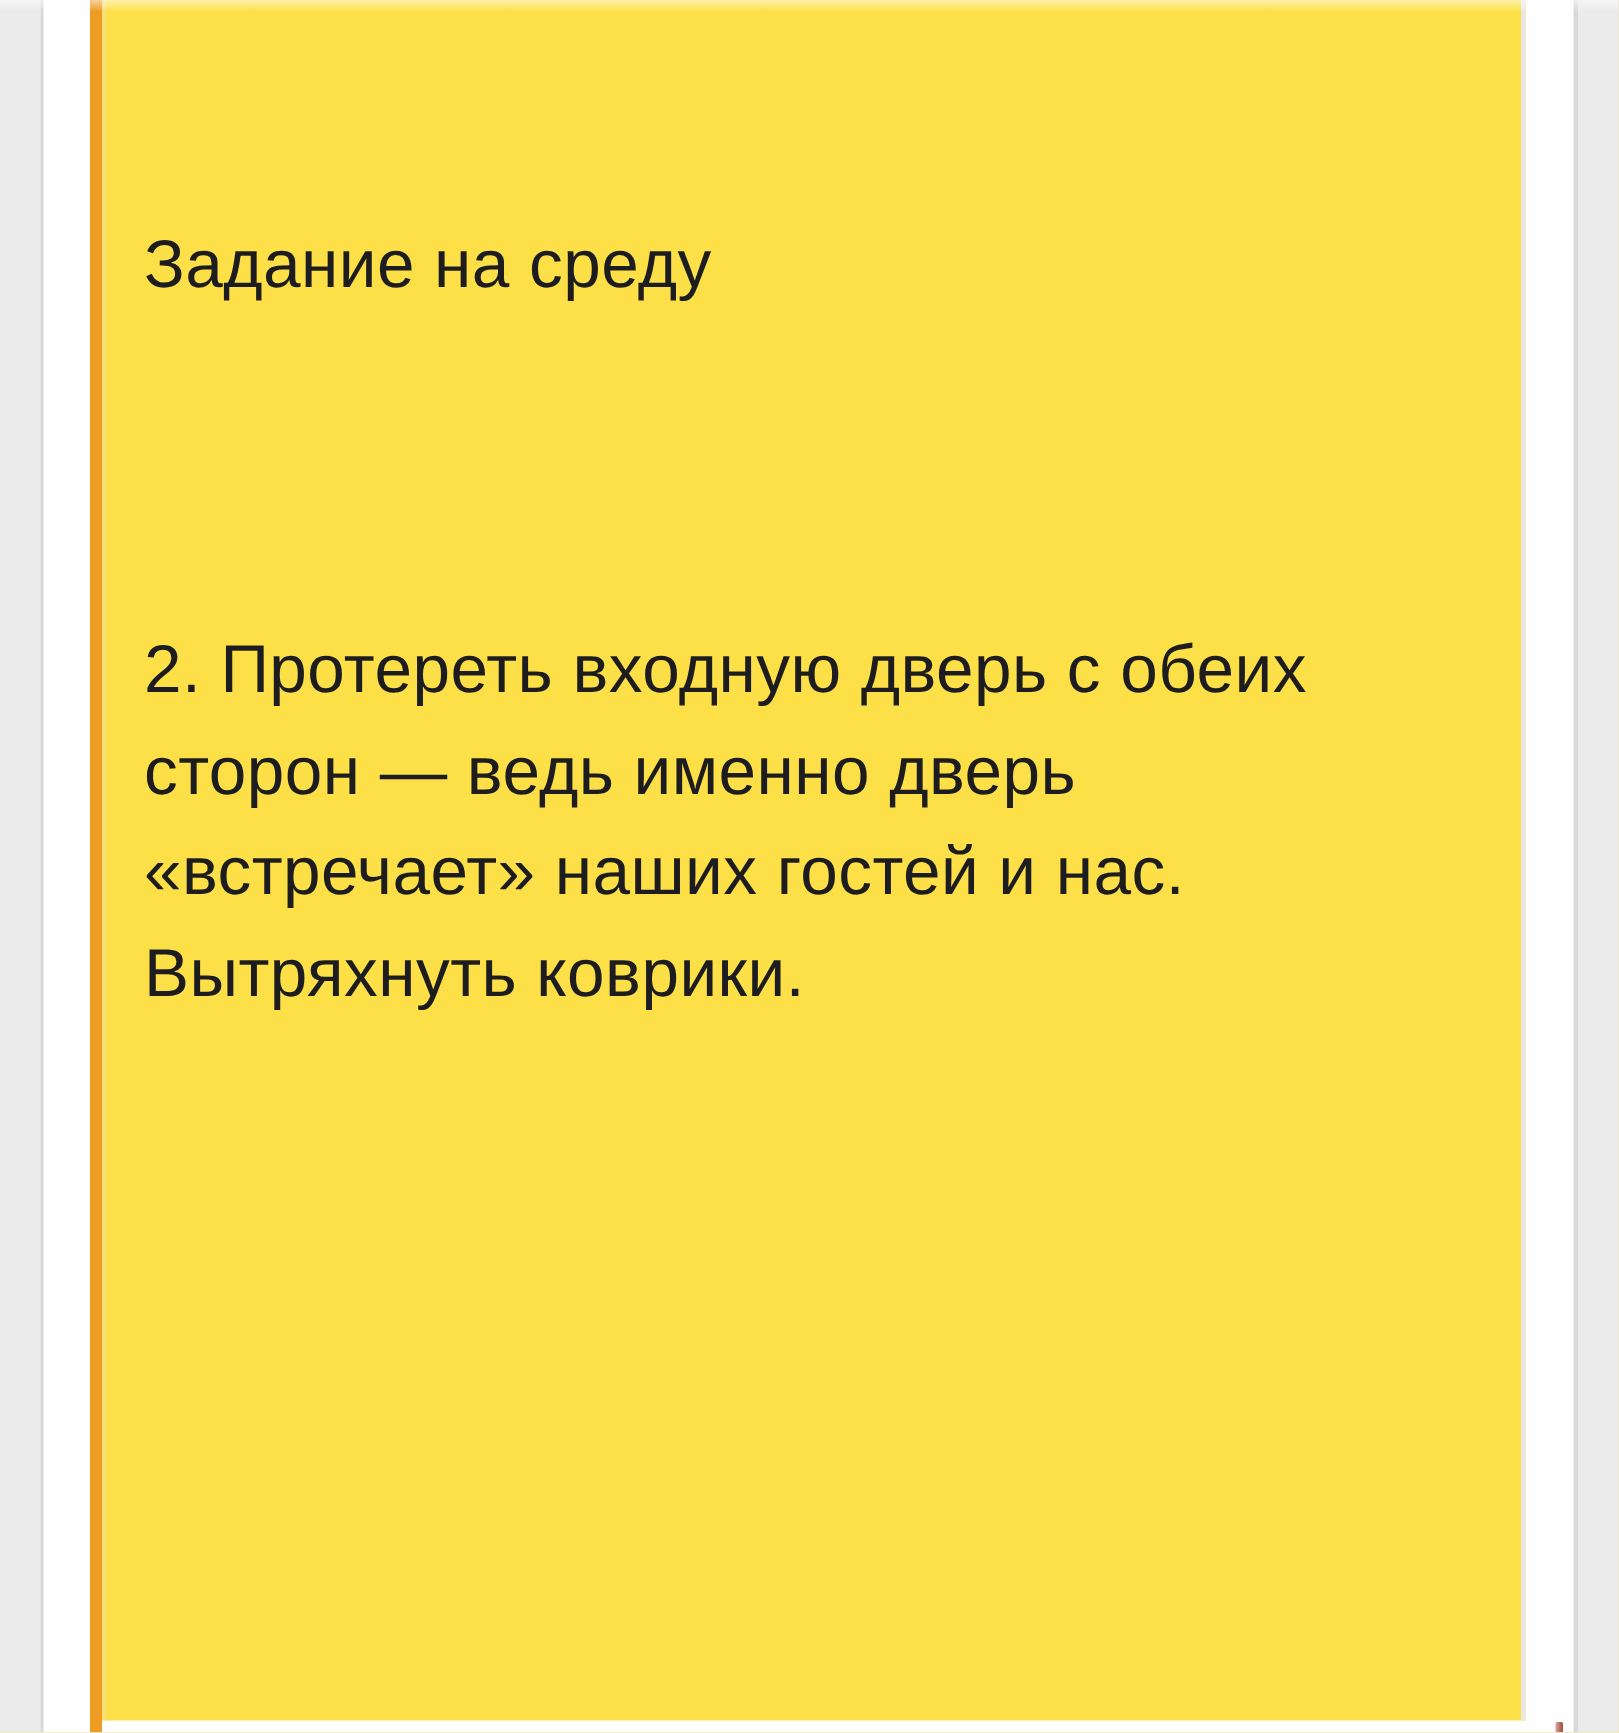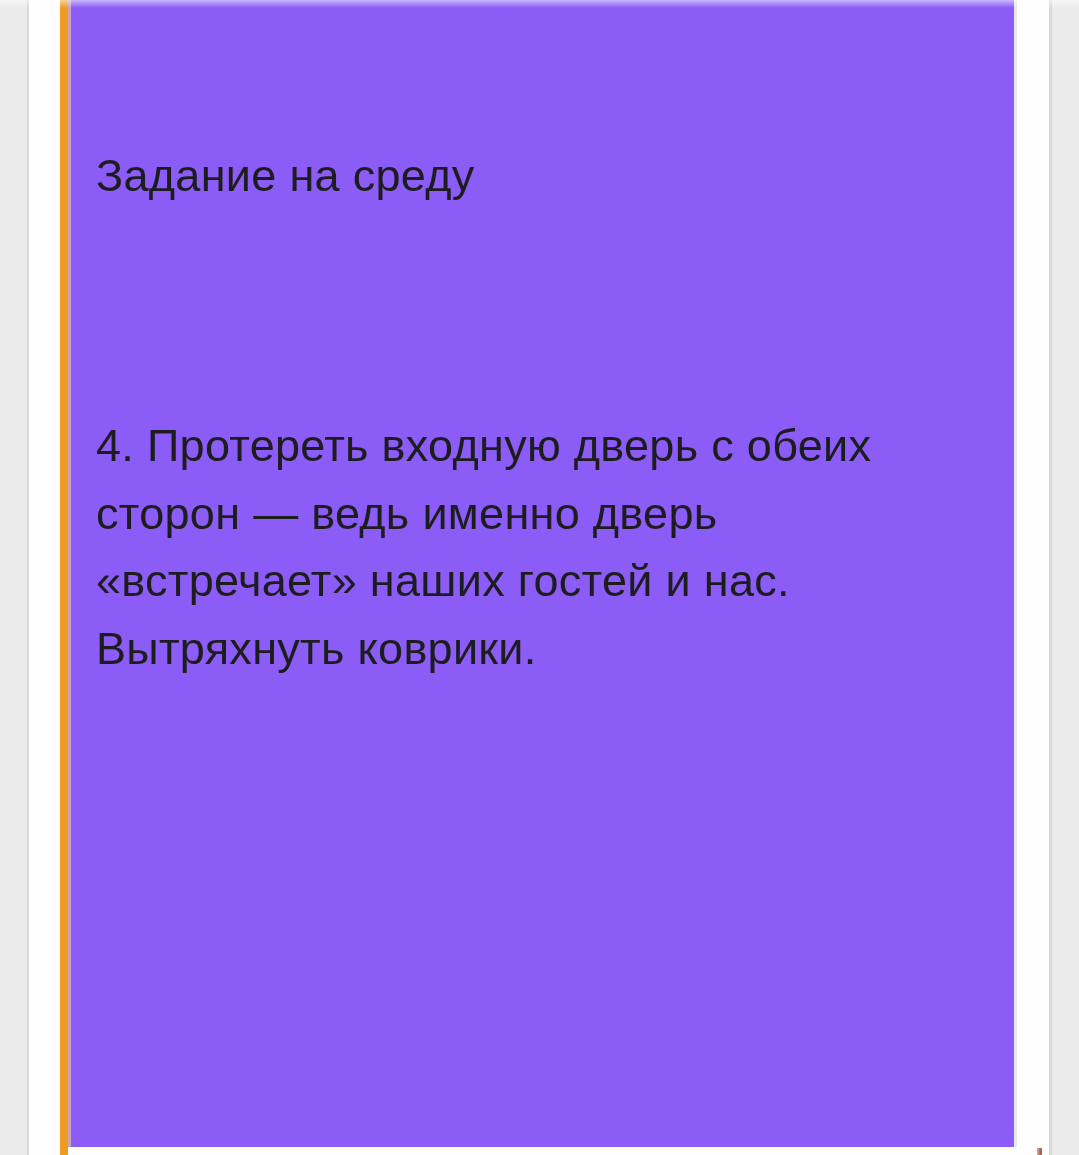--- a/index.html
+++ b/index.html
@@ -33,21 +33,21 @@
     width: 957px;
     height: 1155px;
     box-sizing: border-box;
     margin: 0;
     border-left: 8px solid #ed9b23;
   }
   .quote-inner {
     box-sizing: border-box;
     width: 100%;
     height: 1147px;
-    background: #8b5cf6;
+    background: #fde047;
     border-right: 3px solid #e7e7e7;
     padding: 7px 0 0 28px;
     overflow: hidden;
     box-shadow: inset 3px 0 0 rgba(250, 222, 150, 0.55);
     font-size: 45px;
     line-height: 67.5px;
     letter-spacing: 0.3px;
     color: #1d1d1f;
     white-space: pre;
   }
@@ -77,21 +77,21 @@
   }
 </style>
 </head>
 <body>
 
 <div class="page">
   <div class="card">
     <blockquote class="quote">
       <div class="quote-inner">
         <p class="quote-title">Задание на среду</p>
-        <p class="quote-par">4. Протереть входную дверь с обеих
+        <p class="quote-par">2. Протереть входную дверь с обеих
 сторон — ведь именно дверь
 «встречает» наших гостей и нас.
 Вытряхнуть коврики.</p>
         
         
       </div>
     </blockquote>
     <div class="red-dot"></div>
   </div>
   <div class="top-fade"></div>

